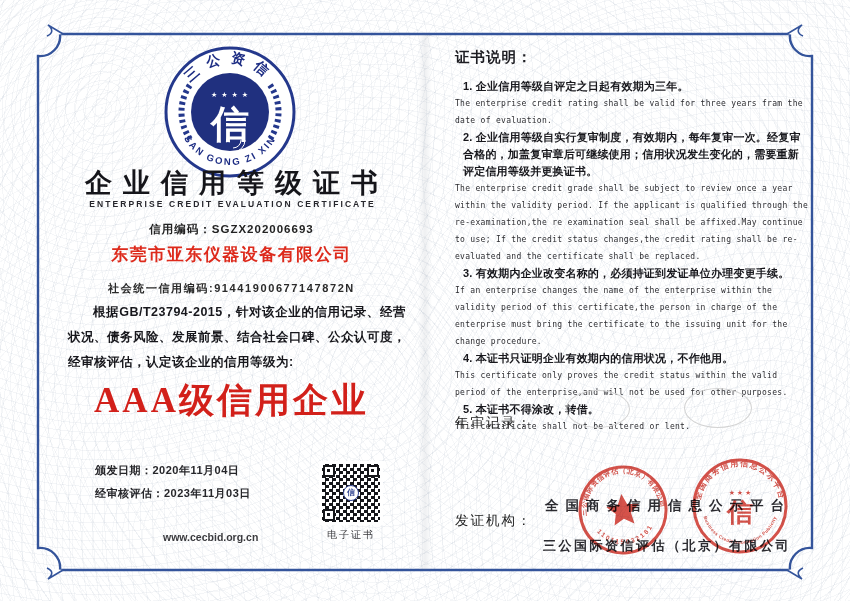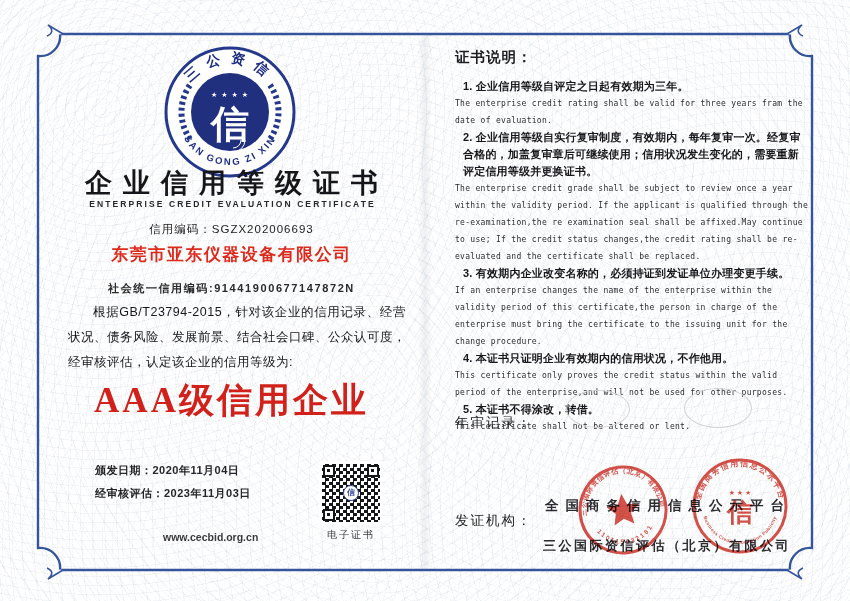--- a/index.html
+++ b/index.html
@@ -20,26 +20,26 @@
       #ffffff;
   }
   .fold{
     position:absolute;left:418px;top:34px;width:14px;height:536px;
     background:linear-gradient(90deg, rgba(0,0,0,0) 0, rgba(120,130,145,.12) 50%, rgba(0,0,0,0) 100%);
   }
   .abs{position:absolute;}
   .lp-center{left:38px;width:387px;text-align:center;}
   .cert-title{font-size:27px;font-weight:bold;color:#15151a;letter-spacing:11px;text-indent:11px;}
   .cert-title-en{font-size:8.5px;font-weight:bold;color:#26262c;letter-spacing:2.1px;text-indent:2px;}
-  .credit-no{font-size:11.5px;font-weight:normal;color:#222;letter-spacing:1px;}
+  .credit-no{font-size:11.5px;font-weight:bold;color:#222;letter-spacing:1px;}
   .company{font-size:17px;font-weight:bold;color:#dd2a1c;letter-spacing:1.5px;}
   .uscc{font-size:11px;font-weight:bold;color:#2a2a2a;letter-spacing:1.6px;}
   .body-par{
     left:68px;top:300px;width:338px;
-    font-size:12.5px;font-weight:normal;color:#17171c;line-height:25px;
+    font-size:12.5px;font-weight:bold;color:#17171c;line-height:25px;
     text-align:justify;text-indent:2em;letter-spacing:.5px;
   }
   .rating{font-family:"Liberation Serif", serif;font-size:35px;font-weight:bold;color:#d2201a;letter-spacing:3px;}
   .meta-row{display:flex;font-size:11px;font-weight:bold;color:#26262a;letter-spacing:.5px;align-items:flex-end;}
   .meta-label{white-space:nowrap;}
   .query{font-size:10.5px;font-weight:bold;color:#3a3a3e;}
   .qr{
     left:322px;top:464px;width:58px;height:58px;
     background:
       repeating-conic-gradient(#15161a 0 25%, #ffffff 0 50%);

